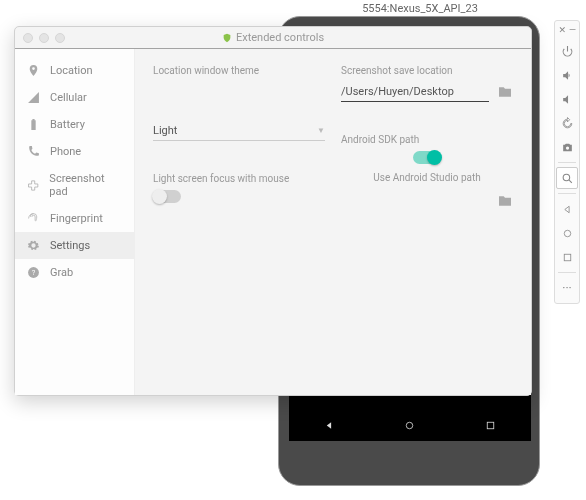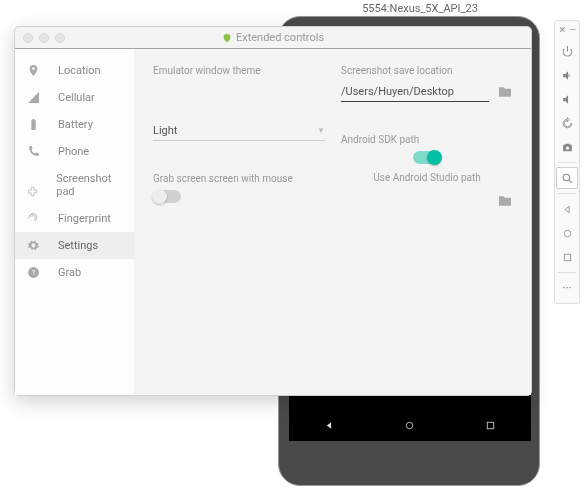--- a/index.html
+++ b/index.html
@@ -22,21 +22,21 @@
 
 .ext-window { position: absolute; top: 26px; left: 14px; width: 518px; height: 370px; background: #f4f4f4; border: 1px solid #d0d0d0; border-radius: 5px; box-shadow: 0 6px 20px rgba(0,0,0,0.18); display: flex; flex-direction: column; }
 .ext-titlebar { height: 22px; display: flex; align-items: center; padding: 0 8px; border-bottom: 1px solid #a3a3a3; position: relative; }
 .traffic { display: flex; gap: 6px; }
 .traffic span { width: 10px; height: 10px; border-radius: 50%; background: #e4e4e4; border: 1px solid #d6d6d6; display: inline-block; }
 .ext-title { position: absolute; left: 0; right: 0; text-align: center; font-size: 11px; color: #999; display: flex; align-items: center; justify-content: center; gap: 4px; }
 .ext-title .shield { width: 10px; height: 10px; fill: #8bc34a; }
 
 .ext-body { flex: 1; display: flex; }
 .sidebar { width: 120px; background: #fdfdfd; border-right: 1px solid #eee; padding-top: 8px; }
-.sidebar-item { display: flex; align-items: flex-end; gap: 18px; padding: 7px 12px; font-size: 11px; color: #888; cursor: pointer; }
+.sidebar-item { display: flex; align-items: center; gap: 10px; padding: 7px 12px; font-size: 11px; color: #888; cursor: pointer; }
 .sidebar-item.selected { background: #eeeeee; color: #666; }
 .sidebar-item svg { width: 13px; height: 13px; fill: #aaa; }
 
 .content { flex: 1; padding: 16px 18px; background: #f4f4f4; display: flex; gap: 16px; }
 .col { flex: 1; display: flex; flex-direction: column; gap: 6px; }
 .field-label { font-size: 10px; color: #999; }
 .dropdown { display: flex; justify-content: space-between; align-items: center; border-bottom: 1px solid #ccc; padding: 3px 0; font-size: 11px; color: #555; cursor: pointer; margin-top: 39px; }
 .dropdown .chev { font-size: 8px; color: #bbb; }
 .path-row { display: flex; align-items: center; gap: 8px; }
 .path-text { flex: 1; border-bottom: 1px solid #404040; padding: 3px 0; font-size: 11px; color: #555; }
@@ -191,27 +191,27 @@
         <svg viewBox="0 0 24 24">
             <circle cx="12" cy="12" r="10"></circle>
             <text x="12" y="17" text-anchor="middle" font-size="14" fill="#fdfdfd">?</text>
           </svg>
         <span>Grab</span>
       </div>
     </div>
 
     <div class="content">
       <div class="col">
-        <div class="field-label">Emulator window theme</div>
+        <div class="field-label">Location window theme</div>
         <div class="dropdown">
           <span>Light</span>
           <span class="chev">▼</span>
         </div>
         <div class="section-gap"></div>
-        <div class="field-label">Grab screen screen with mouse</div>
+        <div class="field-label">Light screen focus with mouse</div>
         <div class="toggle off">
             <div class="knob"></div>
           </div>
       </div>
       <div class="col">
         <div class="field-label">Screenshot save location</div>
         <div class="path-row">
           <div class="path-text">/Users/Huyen/Desktop</div>
           <svg class="folder-icon" viewBox="0 0 24 24">
               <path d="M3 5h7l2 2h9v12H3V5z"></path>

